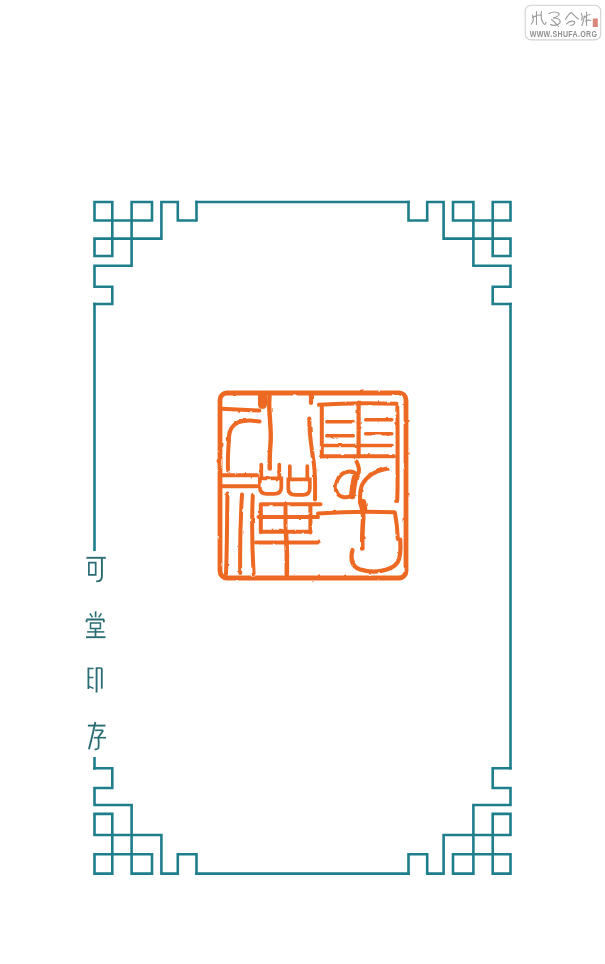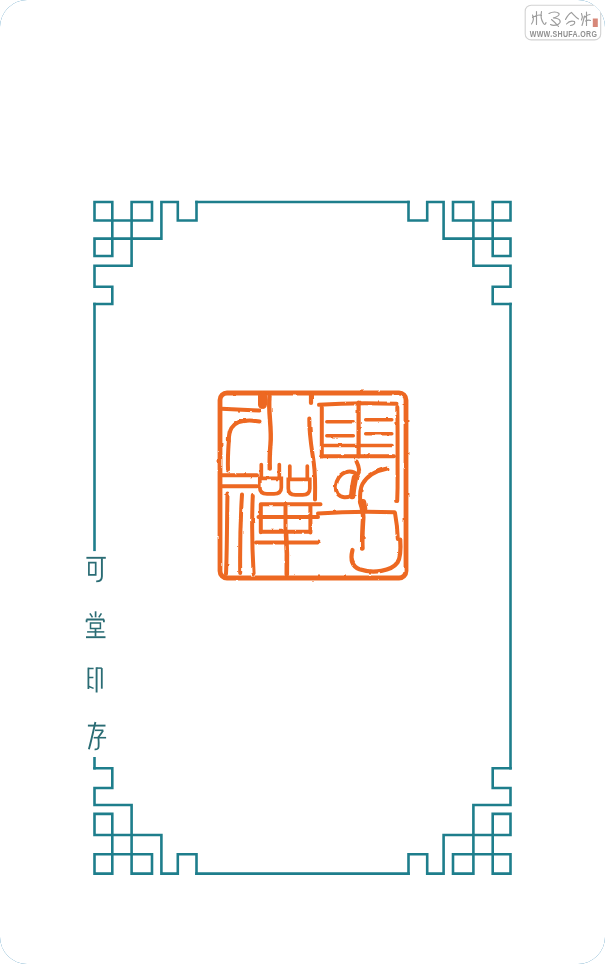--- a/index.html
+++ b/index.html
@@ -1,17 +1,17 @@
 <!DOCTYPE html>
 <html><head>
 <meta charset="utf-8">
 <style>
   html,body{margin:0;padding:0;background:#ffffff;}
   .page{position:relative;width:605px;height:964px;background:#0369a1;overflow:hidden;
-        font-family:"Liberation Sans", sans-serif;border-radius:27px;}
+        font-family:"Liberation Sans", sans-serif;}
 </style>
 </head>
 <body>
 <div class="page">
 <svg width="605" height="964" viewBox="0 0 605 964">
   <defs>
     <filter id="rough" x="-5%" y="-5%" width="110%" height="110%">
       <feTurbulence type="fractalNoise" baseFrequency="0.12" numOctaves="2" seed="7" result="n"></feTurbulence>
       <feDisplacementMap in="SourceGraphic" in2="n" scale="2.2" xChannelSelector="R" yChannelSelector="G"></feDisplacementMap>
     </filter>

